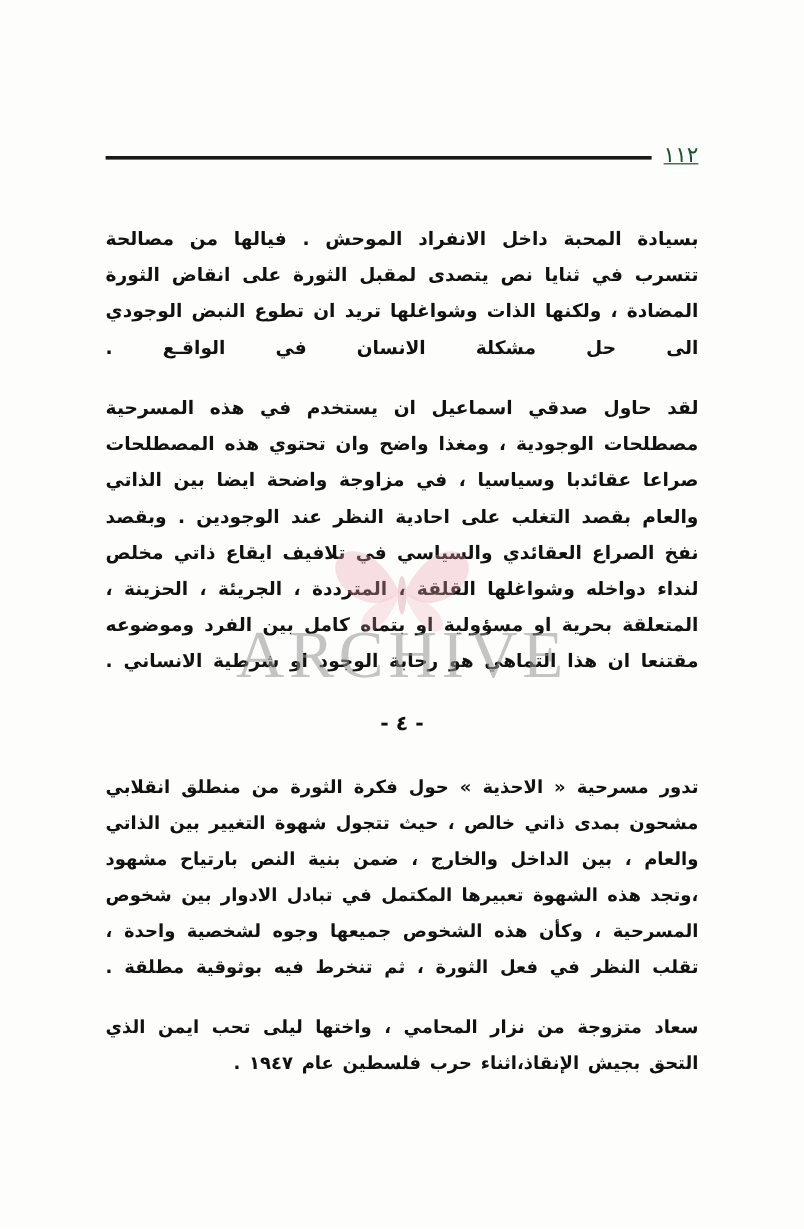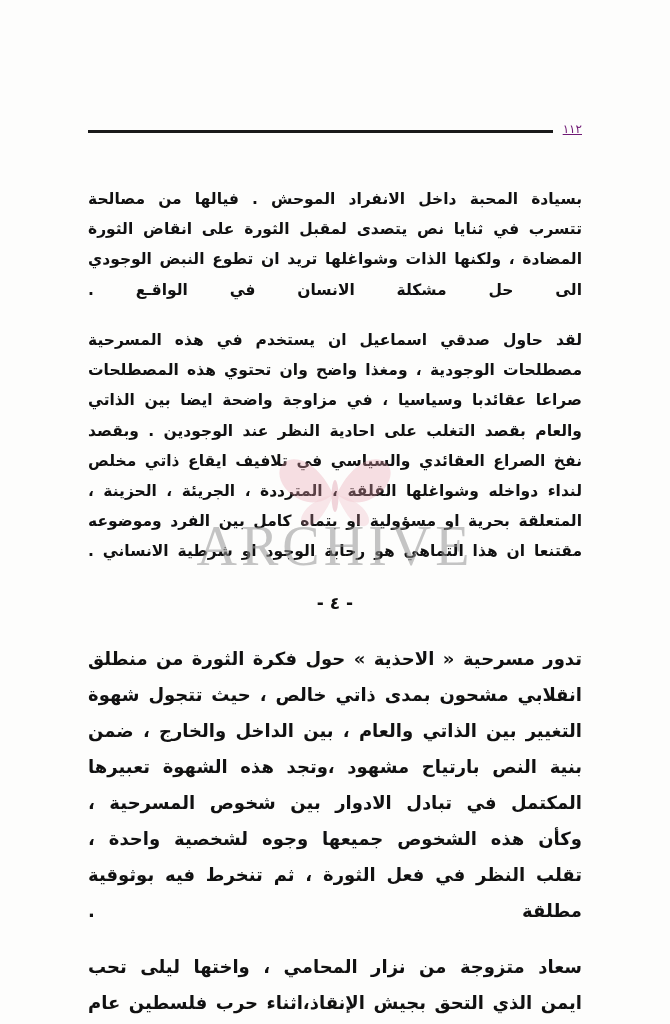--- a/index.html
+++ b/index.html
@@ -22,22 +22,22 @@
     top: 120px;
     left: 88px;
     right: 88px;
     height: 22px;
     display: flex;
     align-items: center;
     flex-direction: row-reverse;
     gap: 10px;
   }
   .page-number {
-    font-size: 12px;
-    color: #701a75;
+    font-size: 18px;
+    color: #14532d;
     letter-spacing: 1px;
     direction: rtl;
     white-space: nowrap;
     padding-bottom: 4px;
     text-decoration: underline;
   }
   .header-rule {
     flex: 1;
     height: 3px;
     background: #1a1a1a;
@@ -59,21 +59,21 @@
     margin: 16px 0 20px 0;
     font-weight: 600;
     text-align: justify;
     text-align-last: justify;
     word-spacing: 2px;
   }
   .para.last-free {
     text-align-last: right;
   }
   .para.sec2 {
-    font-size: 18px;
+    font-size: 15px;
     line-height: 2.0;
   }
 
   .section-marker {
     text-align: center;
     font-size: 17px;
     font-weight: 700;
     margin: 26px 0 28px 0;
     letter-spacing: 2px;
     color: #111;

